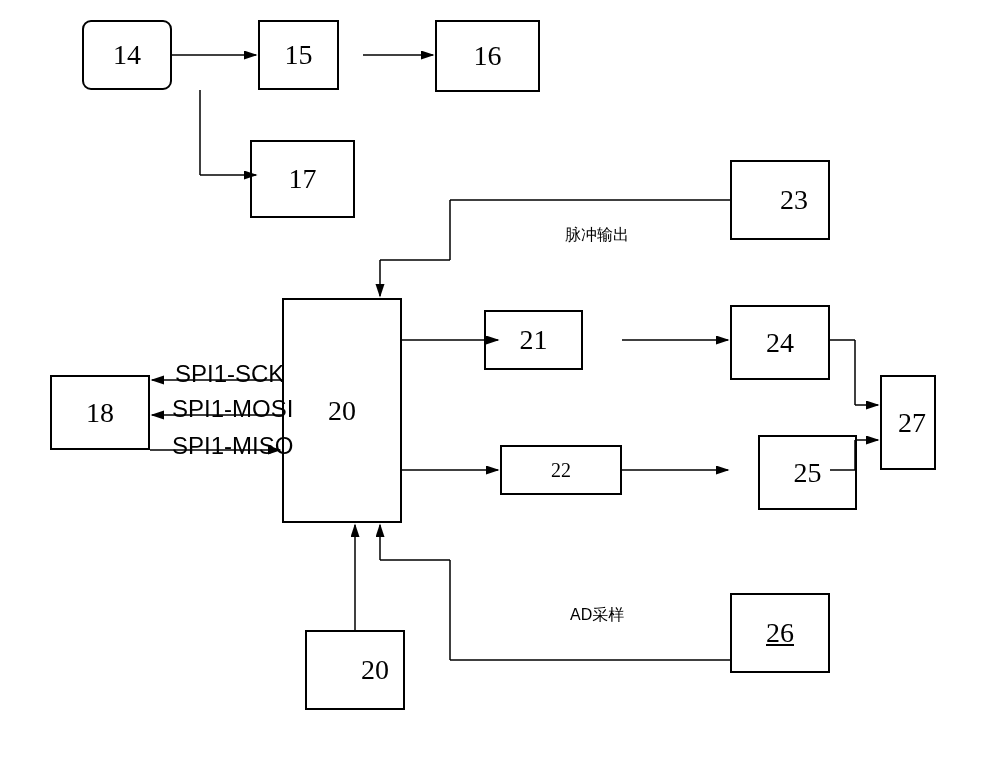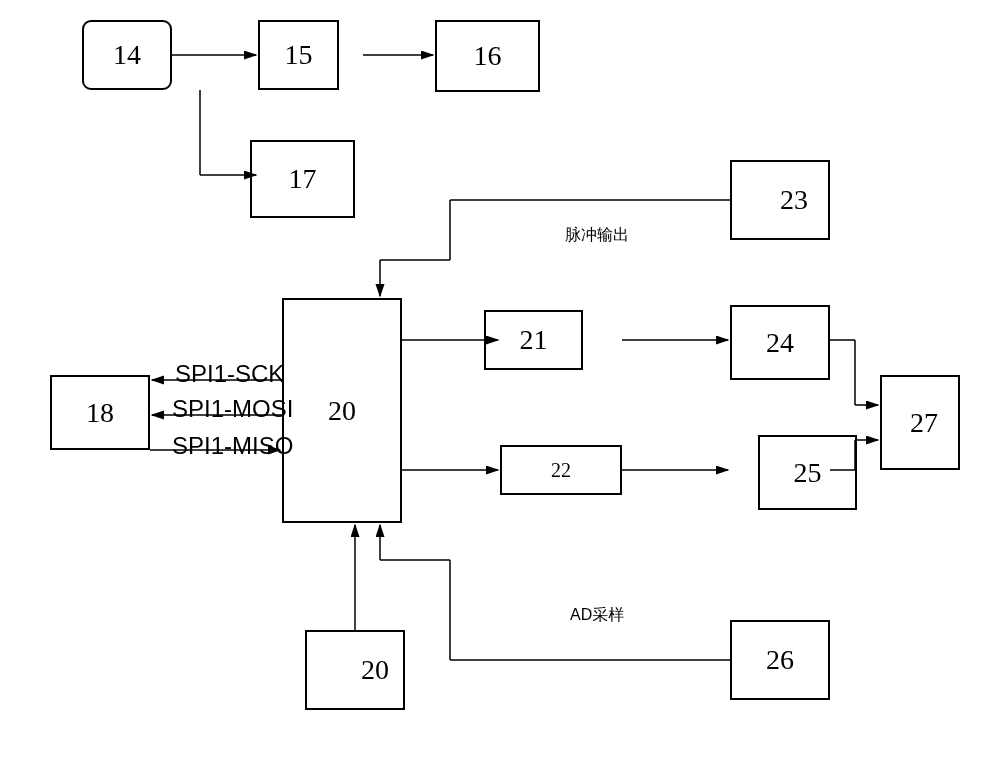--- a/index.html
+++ b/index.html
@@ -48,22 +48,22 @@
 <div class="box" style="left:50px;  top:375px; width:100px; height:75px;text-align:center;">18</div>
 <div class="box" style="left:282px; top:298px; width:120px; height:225px;">20</div>
 <div class="box" style="left:305px; top:630px; width:100px; height:80px;padding-left:40px;">20</div>
 
 <div class="box" style="left:484px; top:310px; width:99px; height:60px;">21</div>
 <div class="box small-text" style="left:500px; top:445px; width:122px; height:50px;">22</div>
 
 <div class="box" style="left:730px; top:160px; width:100px; height:80px;padding-left:28px;">23</div>
 <div class="box" style="left:730px; top:305px; width:100px; height:75px;">24</div>
 <div class="box" style="left:730px; top:435px; width:99px; height:75px;margin-left:28px;">25</div>
-<div class="box" style="left:730px; top:620px; width:100px; height:80px;">26</div>
-<div class="box" style="left:880px; top:375px; width:80px;  height:95px;padding-left:8px;">27</div>
+<div class="box" style="left:730px; top:593px; width:100px; height:80px;text-decoration:underline;">26</div>
+<div class="box" style="left:880px; top:375px; width:56px;  height:95px;padding-left:8px;">27</div>
 
 <div class="label" style="left:175px; top:360px;">SPI1-SCK</div>
 <div class="label" style="left:172px; top:395px;">SPI1-MOSI</div>
 <div class="label" style="left:172px; top:432px;">SPI1-MISO</div>
 <div class="label label-cn" style="left:565px; top:225px;">脉冲输出</div>
 <div class="label label-cn" style="left:570px; top:605px;">AD采样</div>
 
 <svg class="arrows">
   <defs>
     <marker id="ah" markerWidth="10" markerHeight="10" refX="8" refY="3" orient="auto" markerUnits="strokeWidth">

